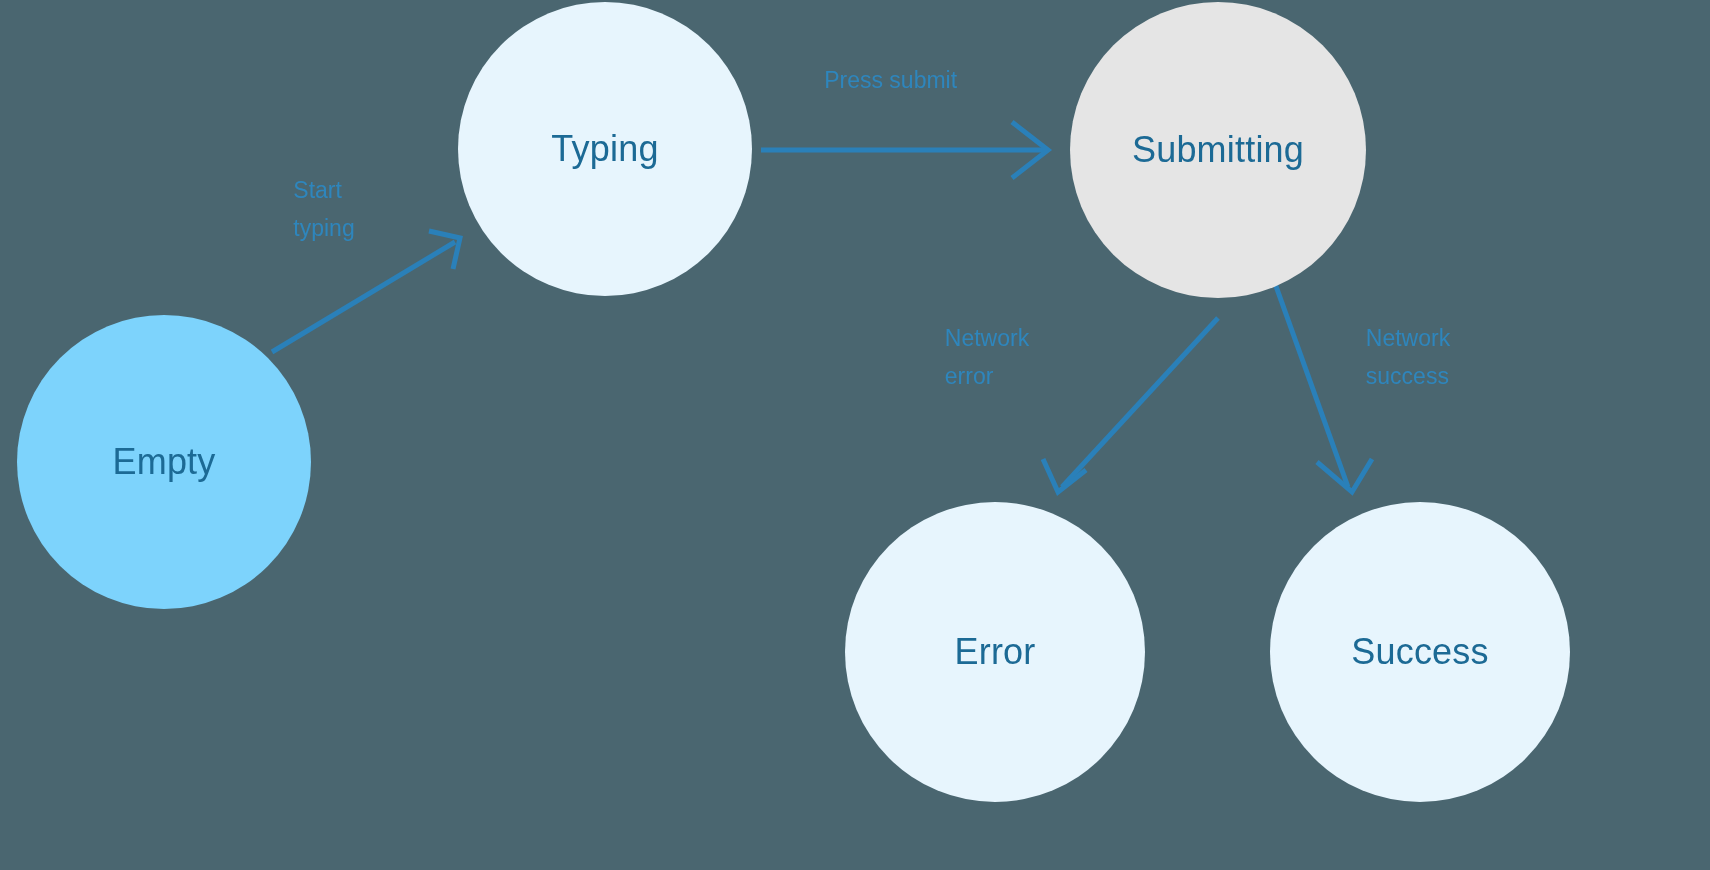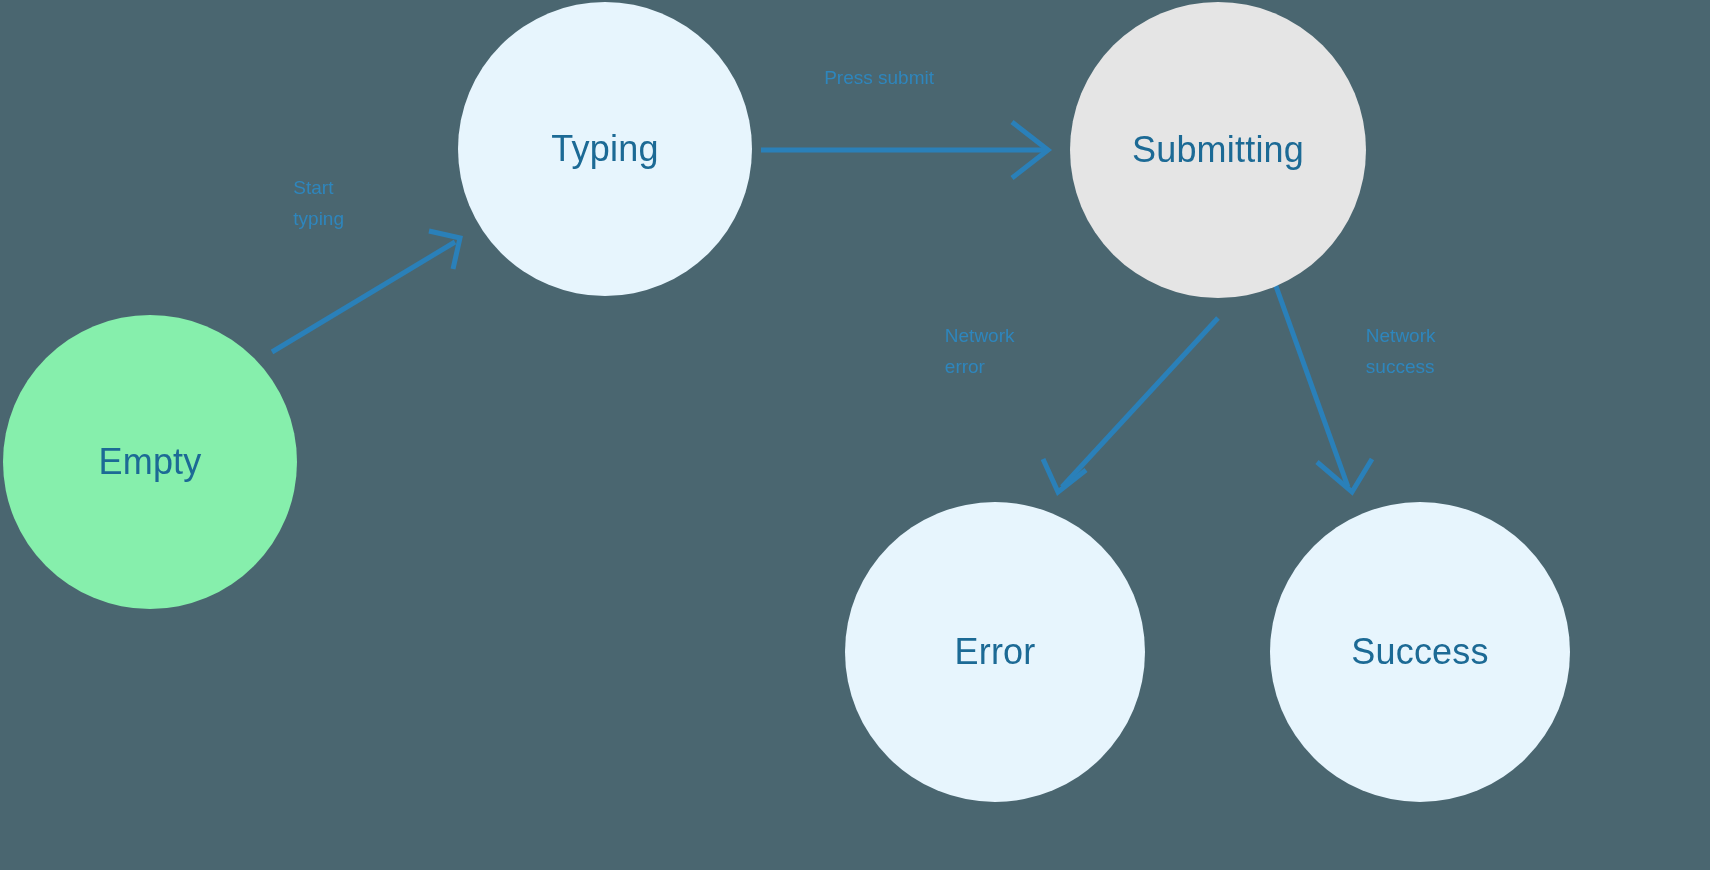--- a/index.html
+++ b/index.html
@@ -37,21 +37,21 @@
     font-size: 36px;
     font-weight: 400;
     letter-spacing: 0.2px;
     text-align: center;
     line-height: 1.15;
     white-space: nowrap;
   }
   .edge-label {
     position: absolute;
     color: #2e86bd;
-    font-size: 19px;
+    font-size: 23px;
     font-weight: 400;
     line-height: 1.65;
     text-align: center;
     white-space: pre-line;
   }
 </style>
 </head>
 <body>
 
 <div id="stage">
@@ -72,21 +72,21 @@
       <line x1="1218" y1="318" x2="1062" y2="487" stroke="#2a80b9" stroke-width="5" stroke-linecap="butt"></line>
       <polyline points="1086,470 1058,492 1043,459" fill="none" stroke="#2a80b9" stroke-width="5" stroke-linecap="butt" stroke-linejoin="miter"></polyline>
     </g>
 
     <g>
       <line x1="1272" y1="275" x2="1348" y2="487" stroke="#2a80b9" stroke-width="5" stroke-linecap="butt"></line>
       <polyline points="1317,462 1352,492 1372,459" fill="none" stroke="#2a80b9" stroke-width="5" stroke-linecap="butt" stroke-linejoin="miter"></polyline>
     </g>
   </svg>
 
-  <div class="node" id="node-empty" style="left: 3px; top: 315px; width: 294px; height: 294px; background: #86efac;">
+  <div class="node" id="node-empty" style="left: 17px; top: 315px; width: 294px; height: 294px; background: #7dd3fc;">
     <span class="node-label">Empty</span>
   </div>
 
   <div class="node" id="node-typing" style="left: 458px; top: 2px; width: 294px; height: 294px; background: rgb(231, 245, 253);">
     <span class="node-label">Typing</span>
   </div>
 
   <div class="node" id="node-submitting" style="left: 1070px; top: 2px; width: 296px; height: 296px; background: #e5e5e5;">
     <span class="node-label">Submitting</span>
   </div>

